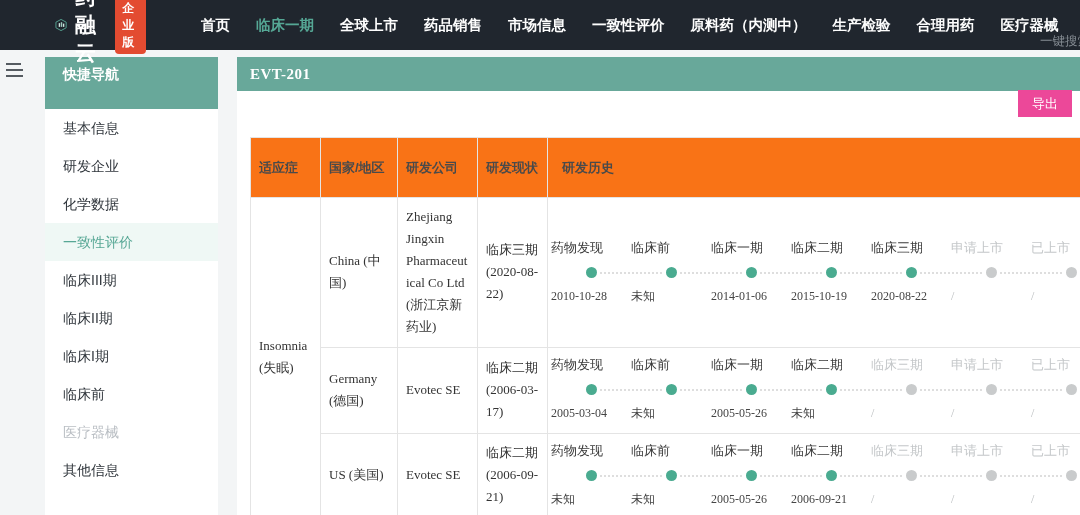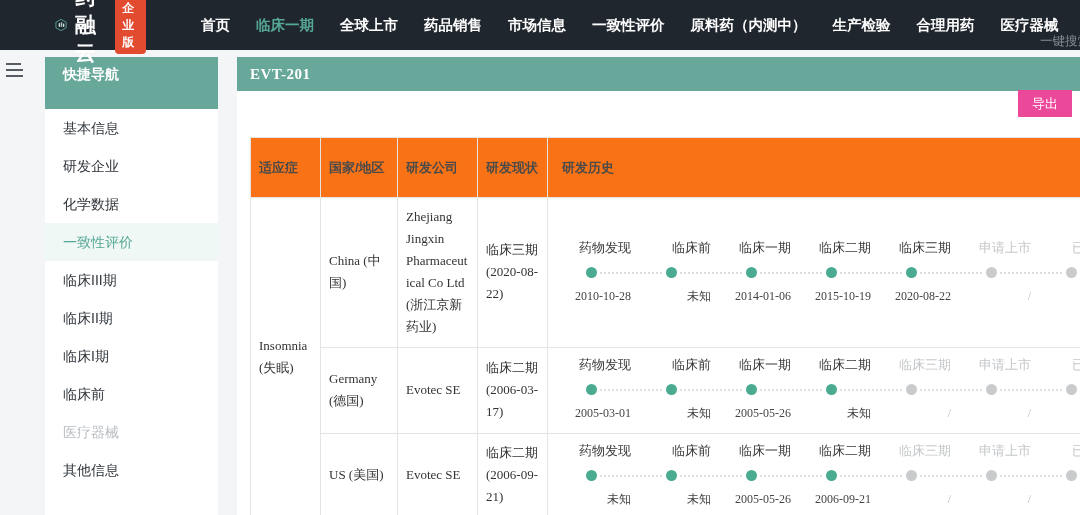--- a/index.html
+++ b/index.html
@@ -59,21 +59,21 @@
                  font-family:"Liberation Sans","DejaVu Sans",sans-serif; }
   .rd-table td { font-size:13px; color:#333; padding:8px; line-height:1.7;
                  word-break:break-word; }
   .col-ind{width:70px;} .col-cty{width:77px;} .col-com{width:80px;}
   .col-sta{width:70px;} .col-his{width:563px;}
   tr.r1{ height:144px; } tr.r2{ height:86px; } tr.r3{ height:80px; }
   td.his-cell { padding:8px 0 8px 3px; }
 
   
   .timeline { display:flex; }
-  .stage { position:relative; width:80px; flex:none; text-align:right;
+  .stage { position:relative; width:80px; flex:none; text-align:left;
            font-family:"Liberation Sans","DejaVu Sans",sans-serif; }
   .stage::after { content:''; position:absolute; top:33px; left:calc(50% + 9px);
                   width:calc(100% - 18px); border-top:2px dotted #dedede; }
   .stage:last-child::after { display:none; }
   .s-label { height:18px; line-height:18px; font-size:13px; color:#3a3a3a;
              margin-bottom:9px; white-space:nowrap; }
   .s-track { position:relative; height:12px; }
   .s-dot { position:absolute; left:50%; top:1px; width:11px; height:11px;
            margin-left:-5.5px; border-radius:50%; background:#4aab90; z-index:2; }
   .s-date { margin-top:8px; font-size:12px; color:#444; white-space:nowrap;
@@ -218,21 +218,21 @@
       <td>Germany (德国)</td>
       <td>Evotec SE</td>
       <td>临床二期 (2006-03-17)</td>
       <td class="his-cell">
         <div class="timeline">
           <div class="stage">
             <div class="s-label">药物发现</div>
             <div class="s-track">
                   <span class="s-dot"></span>
                 </div>
-            <div class="s-date">2005-03-01</div>
+            <div class="s-date">2005-03-04</div>
           </div>
           <div class="stage">
             <div class="s-label">临床前</div>
             <div class="s-track">
                   <span class="s-dot"></span>
                 </div>
             <div class="s-date">未知</div>
           </div>
           <div class="stage">
             <div class="s-label">临床一期</div>

